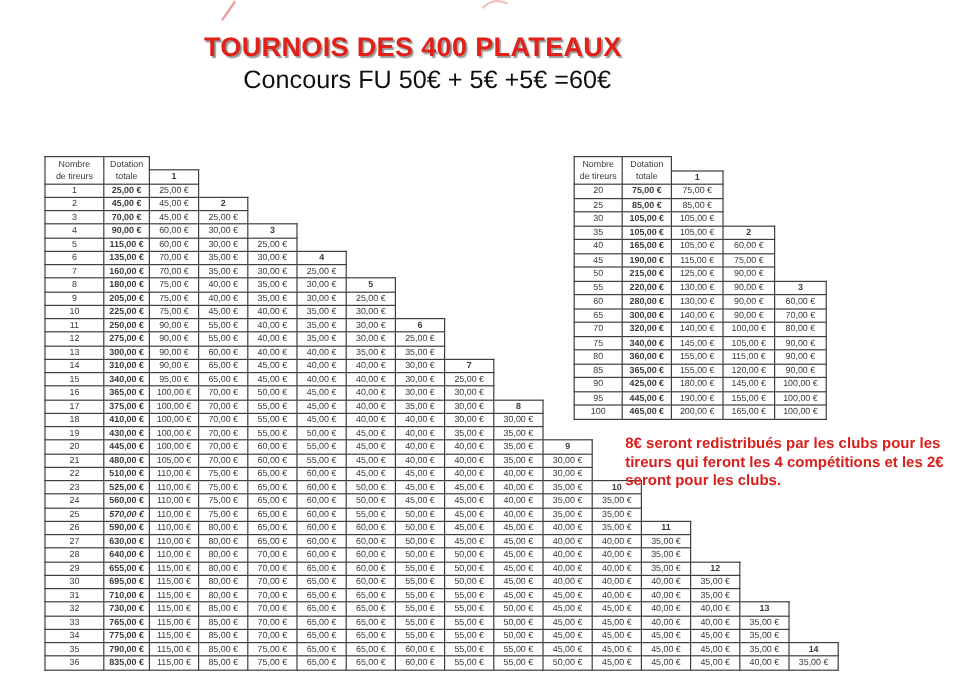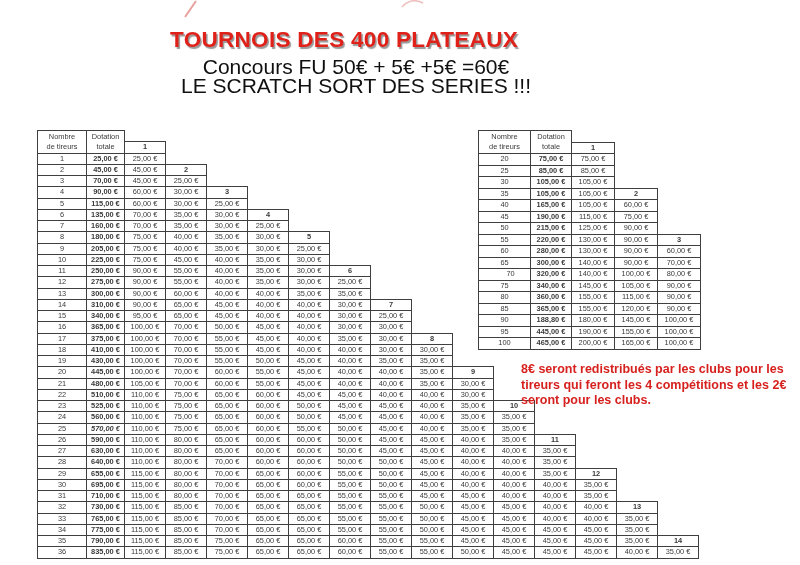--- a/index.html
+++ b/index.html
@@ -56,21 +56,20 @@
 <body>
 
 <svg class="scribble" width="800" height="28">
   <path d="M185,17 L196,1" stroke="#d0453e" stroke-width="2" fill="none" opacity="0.5"></path>
   <path d="M402,7 Q411,-3 423,3" stroke="#d0453e" stroke-width="1.6" fill="none" opacity="0.35"></path>
 </svg>
 
 <div class="hdr">
   <h1>TOURNOIS DES 400 PLATEAUX</h1>
   <div class="sub">Concours FU 50€ + 5€ +5€ =60€</div>
-  <div class="sub">LE SCRATCH SORT DES SERIES !!!</div>
 </div>
 
 <div id="left-table" class="tblhost">
     <table class="prize-table">
       <tbody>
         <tr style="height: 11.25px;">
           <td class="colhead" rowspan="2" style="width: 48px;">
             <div>Nombre</div>
             <div>de tireurs</div>
           </td>
@@ -590,21 +589,21 @@
           <td class="prizecell" style="width: 42px;">60,00 €</td>
         </tr>
         <tr style="height: 11.5px;">
           <td class="numcell" style="width: 39px;">65</td>
           <td class="totcell" style="width: 40px;">300,00 €</td>
           <td class="prizecell" style="width: 42px;">140,00 €</td>
           <td class="prizecell" style="width: 42px;">90,00 €</td>
           <td class="prizecell" style="width: 42px;">70,00 €</td>
         </tr>
         <tr style="height: 11.5px;">
-          <td class="numcell" style="width: 39px; padding-left: 12px;">70</td>
+          <td class="numcell" style="width: 39px;">70</td>
           <td class="totcell" style="width: 40px;">320,00 €</td>
           <td class="prizecell" style="width: 42px;">140,00 €</td>
           <td class="prizecell" style="width: 42px;">100,00 €</td>
           <td class="prizecell" style="width: 42px;">80,00 €</td>
         </tr>
         <tr style="height: 11.5px;">
           <td class="numcell" style="width: 39px;">75</td>
           <td class="totcell" style="width: 40px;">340,00 €</td>
           <td class="prizecell" style="width: 42px;">145,00 €</td>
           <td class="prizecell" style="width: 42px;">105,00 €</td>
@@ -619,21 +618,21 @@
         </tr>
         <tr style="height: 11.5px;">
           <td class="numcell" style="width: 39px;">85</td>
           <td class="totcell" style="width: 40px;">365,00 €</td>
           <td class="prizecell" style="width: 42px;">155,00 €</td>
           <td class="prizecell" style="width: 42px;">120,00 €</td>
           <td class="prizecell" style="width: 42px;">90,00 €</td>
         </tr>
         <tr style="height: 11.5px;">
           <td class="numcell" style="width: 39px;">90</td>
-          <td class="totcell" style="width: 40px;">188,80 €</td>
+          <td class="totcell" style="width: 40px;">425,00 €</td>
           <td class="prizecell" style="width: 42px;">180,00 €</td>
           <td class="prizecell" style="width: 42px;">145,00 €</td>
           <td class="prizecell" style="width: 42px;">100,00 €</td>
         </tr>
         <tr style="height: 11.5px;">
           <td class="numcell" style="width: 39px;">95</td>
           <td class="totcell" style="width: 40px;">445,00 €</td>
           <td class="prizecell" style="width: 42px;">190,00 €</td>
           <td class="prizecell" style="width: 42px;">155,00 €</td>
           <td class="prizecell" style="width: 42px;">100,00 €</td>

